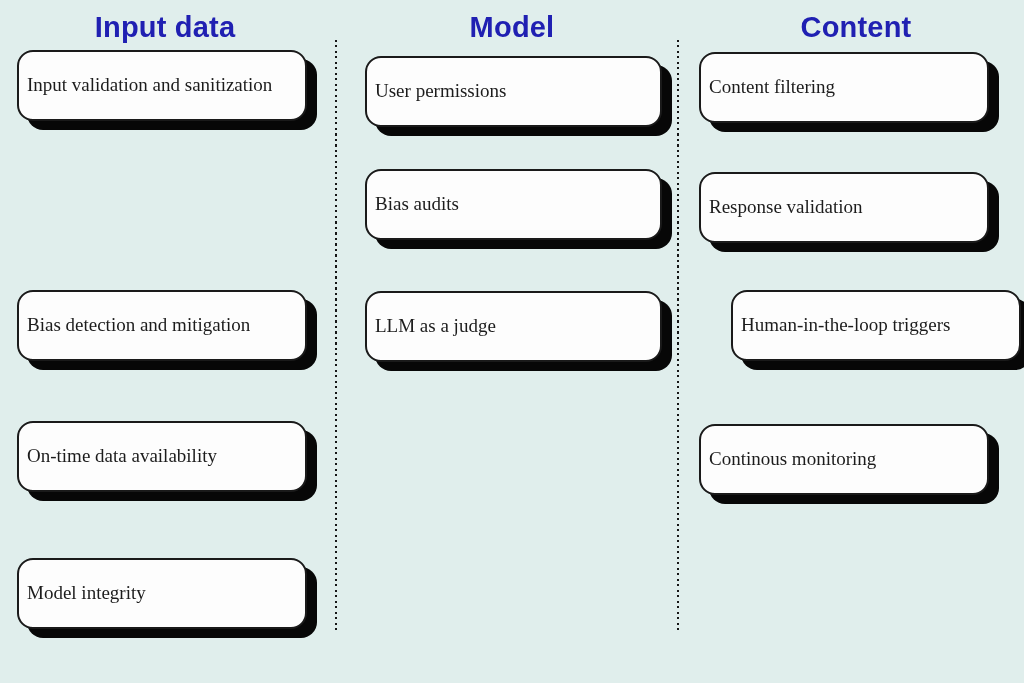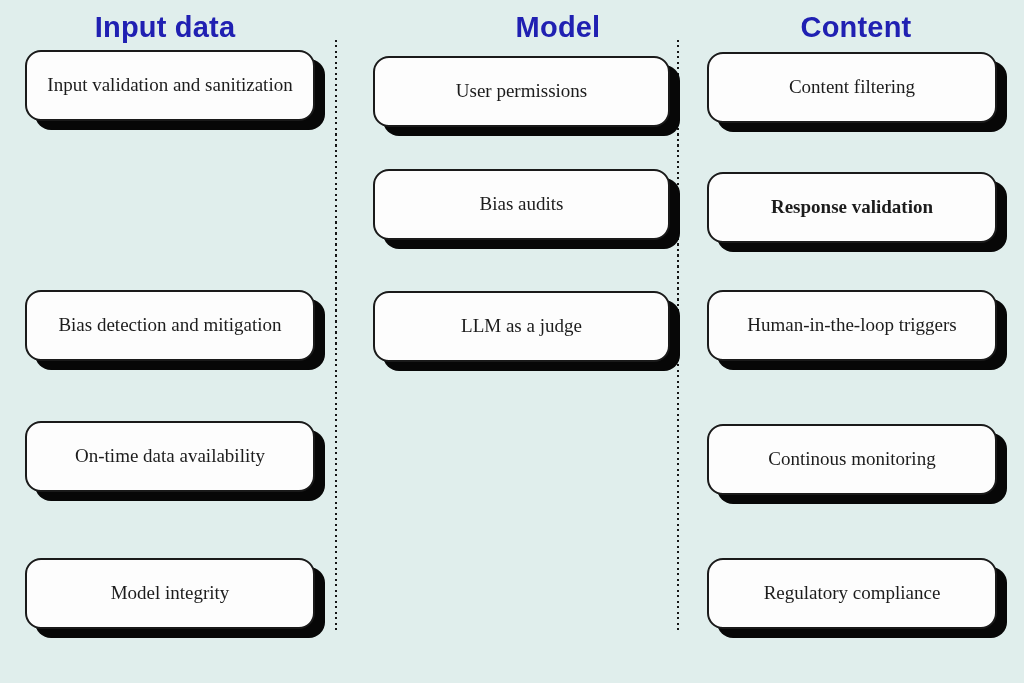--- a/index.html
+++ b/index.html
@@ -15,52 +15,52 @@
   body{background:var(--bg);font-family:"Liberation Sans","DejaVu Sans",sans-serif;}
   .canvas{position:relative;width:1024px;height:683px;background:var(--bg);}
 
   .col-header{
     position:absolute;top:10px;transform:translateX(-50%);
     font-family:Liberation Sans, sans-serif;
     font-weight:700;font-size:29px;line-height:34px;
     color:var(--header-color);letter-spacing:0.2px;white-space:nowrap;
   }
   .h1{left:165px;}
-  .h2{left:512px;margin-left:46px;}
+  .h2{left:512px;}
   .h3{left:856px;}
 
   .sep{
     position:absolute;top:40px;height:594px;width:2px;
     background:repeating-linear-gradient(to bottom,
       #161616 0px,#161616 2px,transparent 2px,transparent 5.5px);
   }
   .sep1{left:335px;}
   .sep2{left:677px;}
 
   .col{position:absolute;top:0;height:683px;}
   .col1{left:12px;width:290px;}
   .col2{left:360px;width:297px;}
   .col3{left:694px;width:290px;}
 
   .card{
-    position:absolute;left:13px;width:100%;height:71px;
+    position:absolute;left:5px;width:100%;height:71px;
     background:var(--card-bg);
     border:2px solid var(--card-border);
     border-radius:16px;
     box-shadow:10px 9px 0 var(--card-shadow);
-    display:flex;align-items:center;justify-content:center;
+    display:flex;align-items:center;
     padding:0 8px;text-align:center;
   }
   .card span{
     font-family:"Liberation Serif","DejaVu Serif",serif;
     font-size:19px;color:var(--ink);line-height:1.2;
   }
   .col1 .r1{top:50px;} .col1 .r2{top:163px;} .col1 .r3{top:290px;} .col1 .r4{top:421px;} .col1 .r5{top:558px;}
   .col2 .r1{top:56px;} .col2 .r2{top:169px;} .col2 .r3{top:291px;} .col2 .r4{top:423px;}
-  .col3 .r1{top:52px;} .col3 .r2{top:172px;font-weight:bold;} .col3 .r3{top:290px;} .col3 .r4{top:424px;} .col3 .r5{top:558px;}
+  .col3 .r1{top:52px;} .col3 .r2{top:172px;} .col3 .r3{top:290px;margin-left:32px;} .col3 .r4{top:424px;} .col3 .r5{top:558px;}
 </style>
 </head>
 <body>
 
 <div class="canvas">
 
   <div class="col-header h1">Input data</div>
   <div class="col-header h2">Model</div>
   <div class="col-header h3">Content</div>
 
@@ -100,18 +100,15 @@
       </div>
     <div class="card r2">
         <span>Response validation</span>
       </div>
     <div class="card r3">
         <span>Human-in-the-loop triggers</span>
       </div>
     <div class="card r4">
         <span>Continous monitoring</span>
       </div>
-    <div class="card r5">
-        <span>Regulatory compliance</span>
-      </div>
   </div>
 
 </div>
 
 </body></html>

